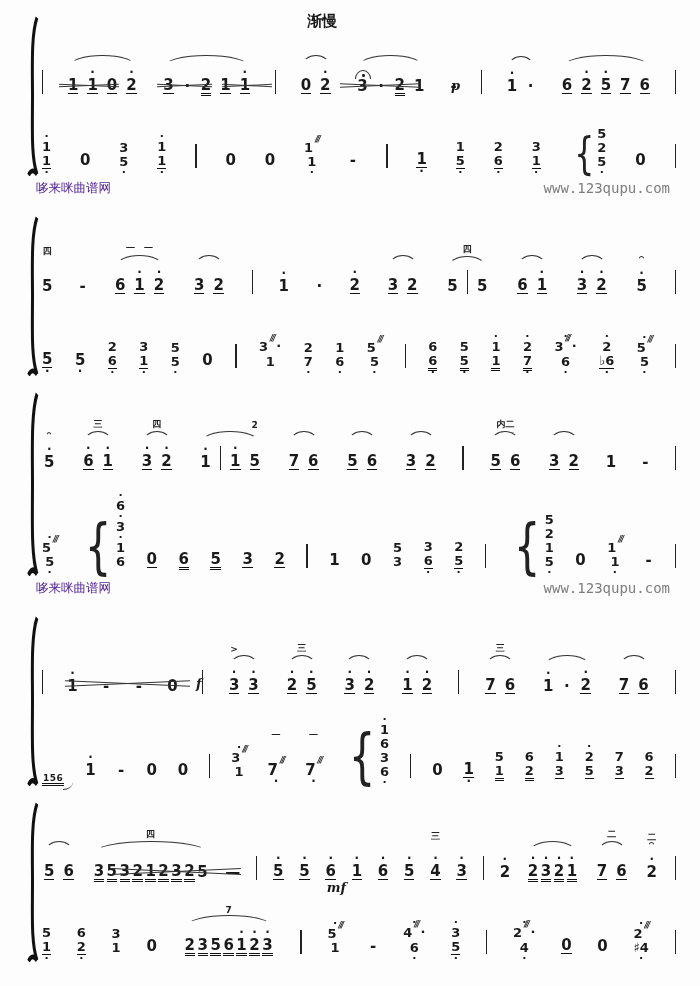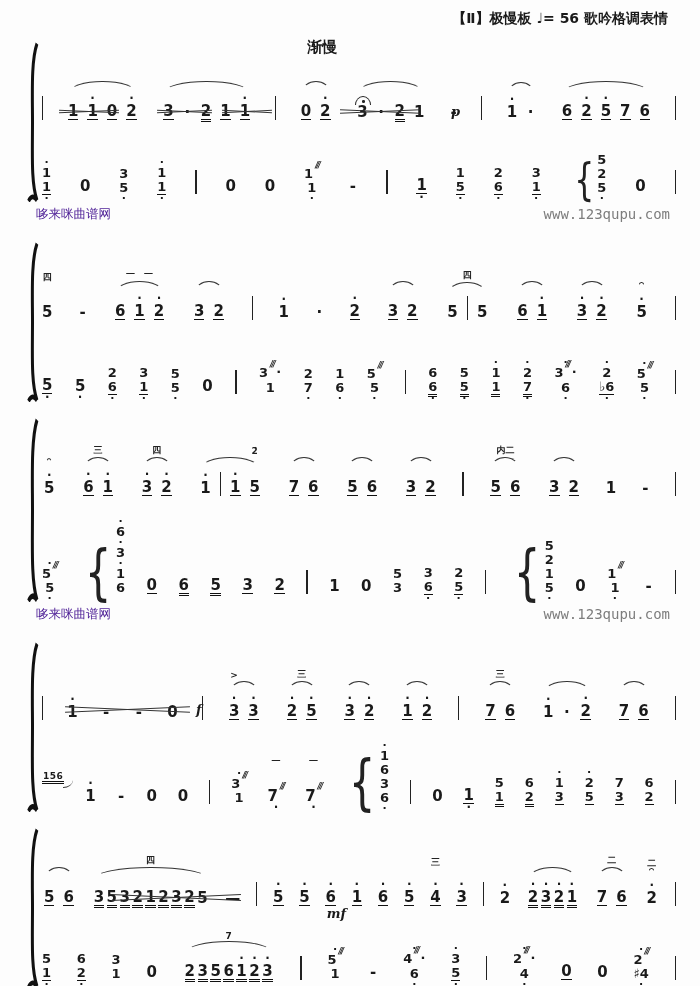--- a/index.html
+++ b/index.html
@@ -51,21 +51,21 @@
        margin-right:-1px;font-family:"DejaVu Sans",sans-serif;}
   
   .grp{position:relative;display:inline-flex;align-items:flex-end;padding:0 2px;}
   .ginner{display:inline-flex;gap:9px;align-items:flex-end;}
   .tight .ginner{gap:2.5px;}
   .arc{position:absolute;left:3px;right:3px;top:-13px;height:10px;
        border:1.3px solid #333;border-color:#333 transparent transparent transparent;
        border-radius:50% 50% 0 0/11px 11px 0 0;}
   .gab{top:-26px;font-family:Liberation Serif, serif;}
   .tup{position:absolute;top:-23px;left:0;right:0;text-align:center;font-size:9px;font-weight:bold;}
-  .grace{position:relative;align-self:flex-end;margin-bottom:28px;padding:0 1px;
+  .grace{position:relative;align-self:flex-end;margin-bottom:0;padding:0 1px;
          font-size:9px;font-weight:bold;border-bottom:3px double #111;letter-spacing:0.5px;}
   .grace::after{content:'';position:absolute;right:-9px;bottom:-7px;width:10px;height:7px;
          border-bottom:1.2px solid #333;border-radius:0 0 100% 0;}
   
   .mk{position:absolute;z-index:3;}
   .dy{font-family:"DejaVu Serif",serif;font-style:italic;font-weight:bold;font-size:13px;}
   .cn{font-size:15px;font-weight:bold;}
   .hp{height:9px;}
   .hp::before,.hp::after{content:'';position:absolute;left:0;right:0;top:50%;height:1.1px;background:#333;}
   .dim::before{transform:rotate(2.6deg);}  .dim::after{transform:rotate(-2.6deg);}
@@ -73,21 +73,20 @@
   
   .wmrow{display:flex;justify-content:space-between;margin:4px 10px 0 10px;height:20px;}
   .wml{color:#4c1d95;font-size:12.5px;font-family:"DejaVu Sans",sans-serif;}
   .wmr{color:#7d7d7d;font-size:14px;font-family:"DejaVu Sans Mono",monospace;}
 </style>
 </head>
 <body>
 
 <div class="page">
   <div class="inner">
-    <div class="header">【Ⅱ】极慢板 ♩= 56 歌吟格调表情</div>
     <div id="score">
         <div class="system">
           <div class="brace">
             <svg viewBox="0 0 13 100" preserveAspectRatio="none">
               <path d="M11 1 C5 12 6.5 32 6.5 50 C6.5 70 5 88 11 99 M11 99 C8 96 5 96 2.5 99.5" fill="none" stroke="#111" stroke-width="3"></path>
             </svg>
           </div>
           <div class="staves">
             <div class="staff staff-a">
               <span class="bar"></span>

